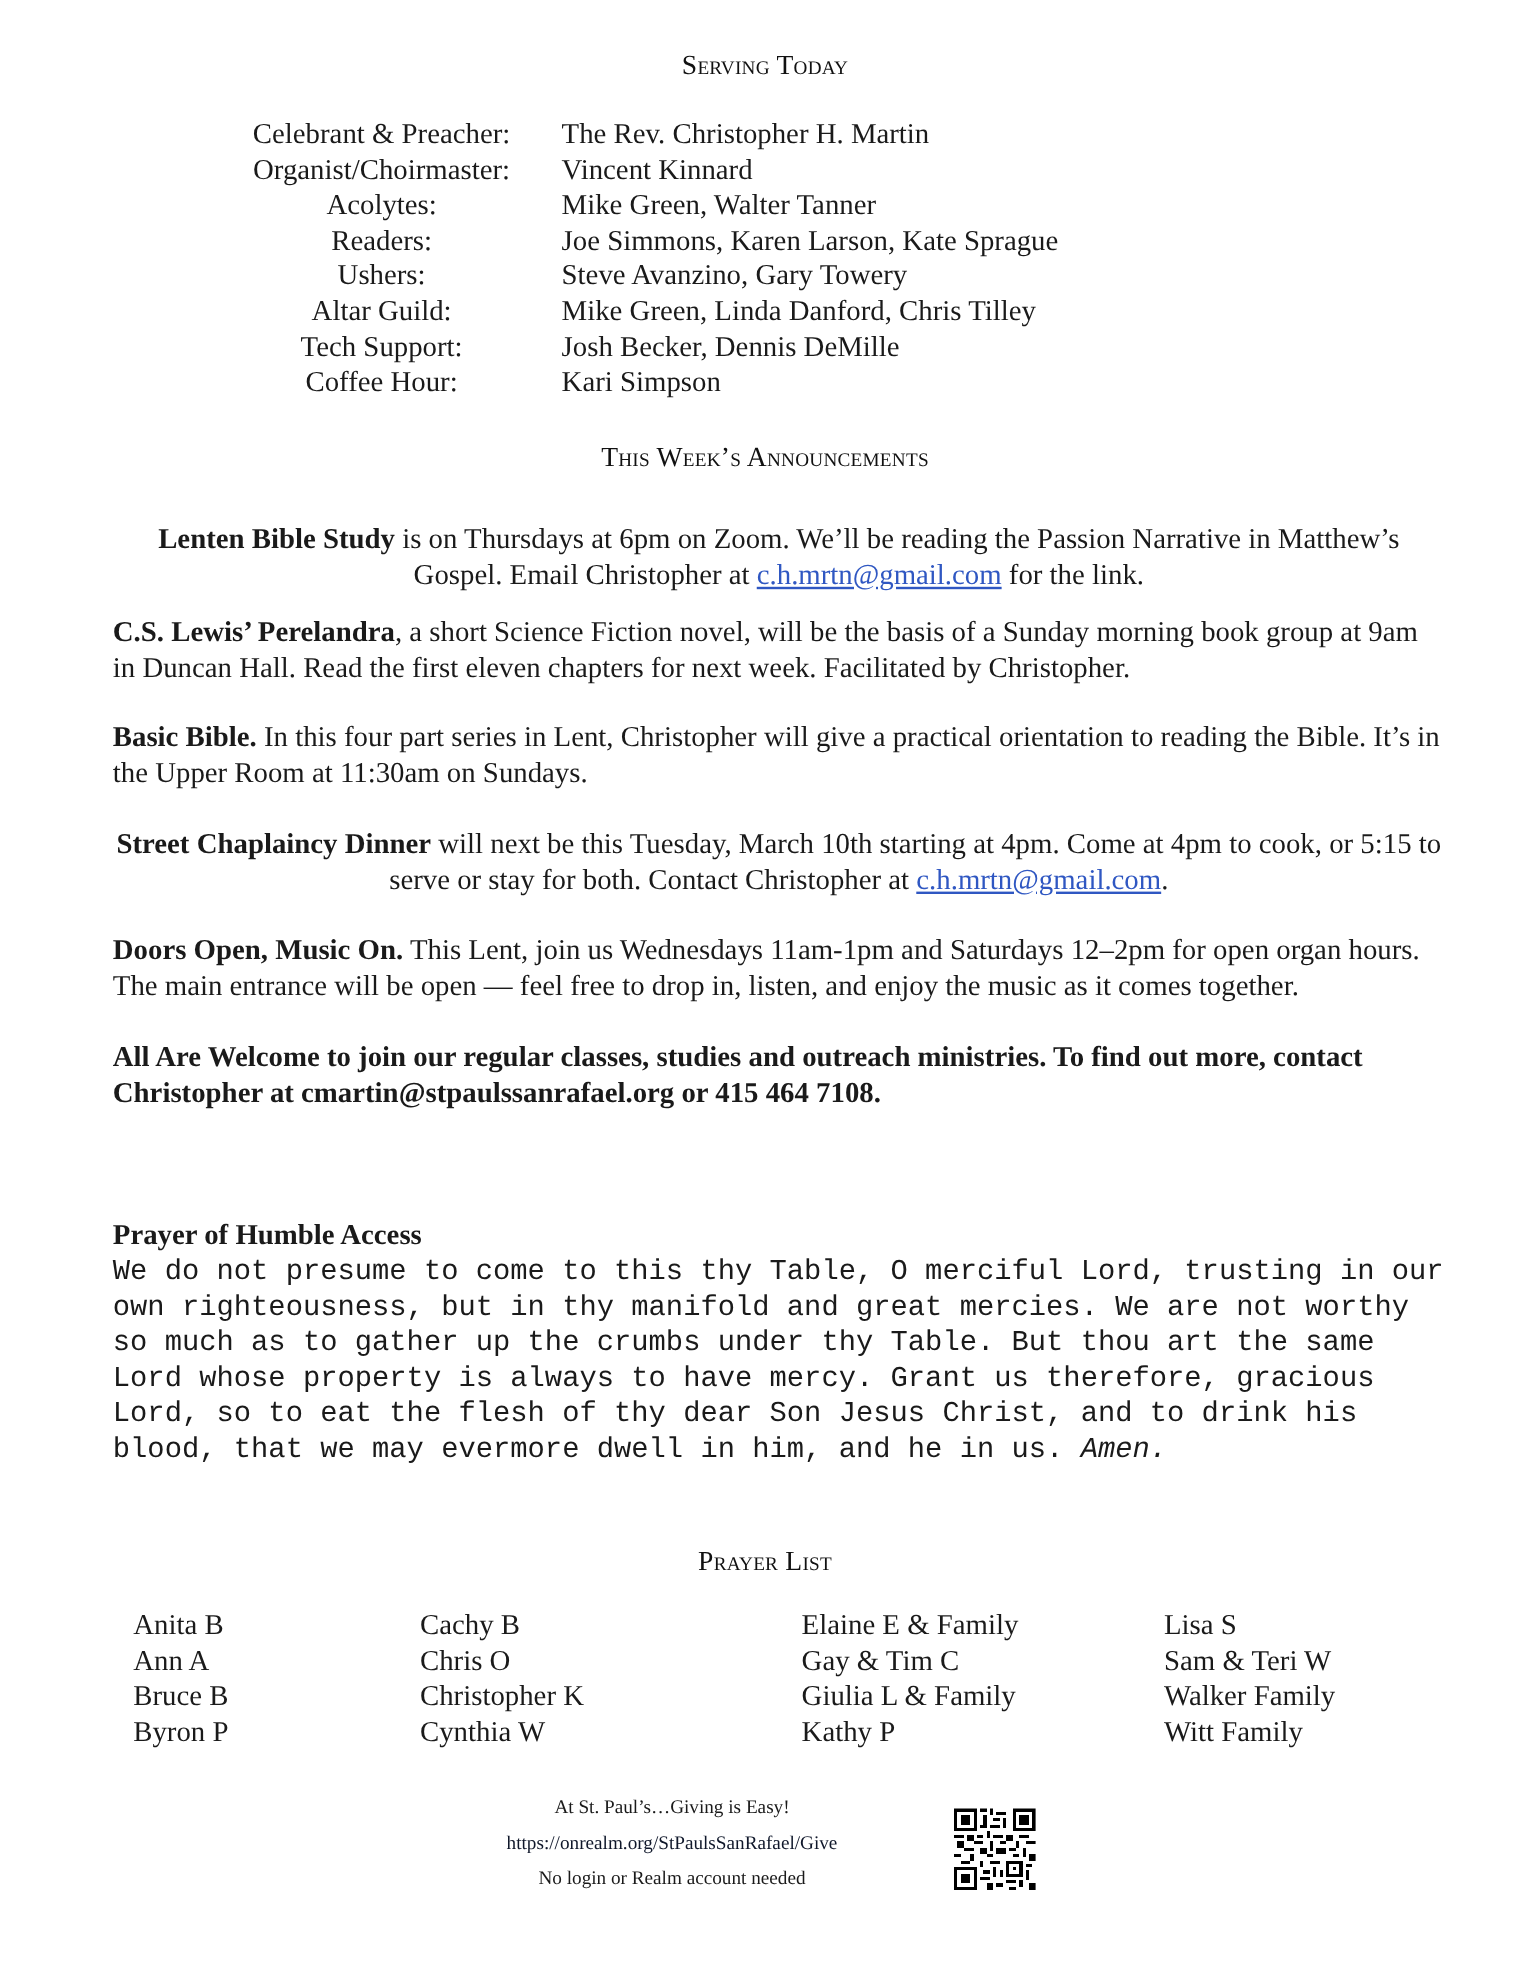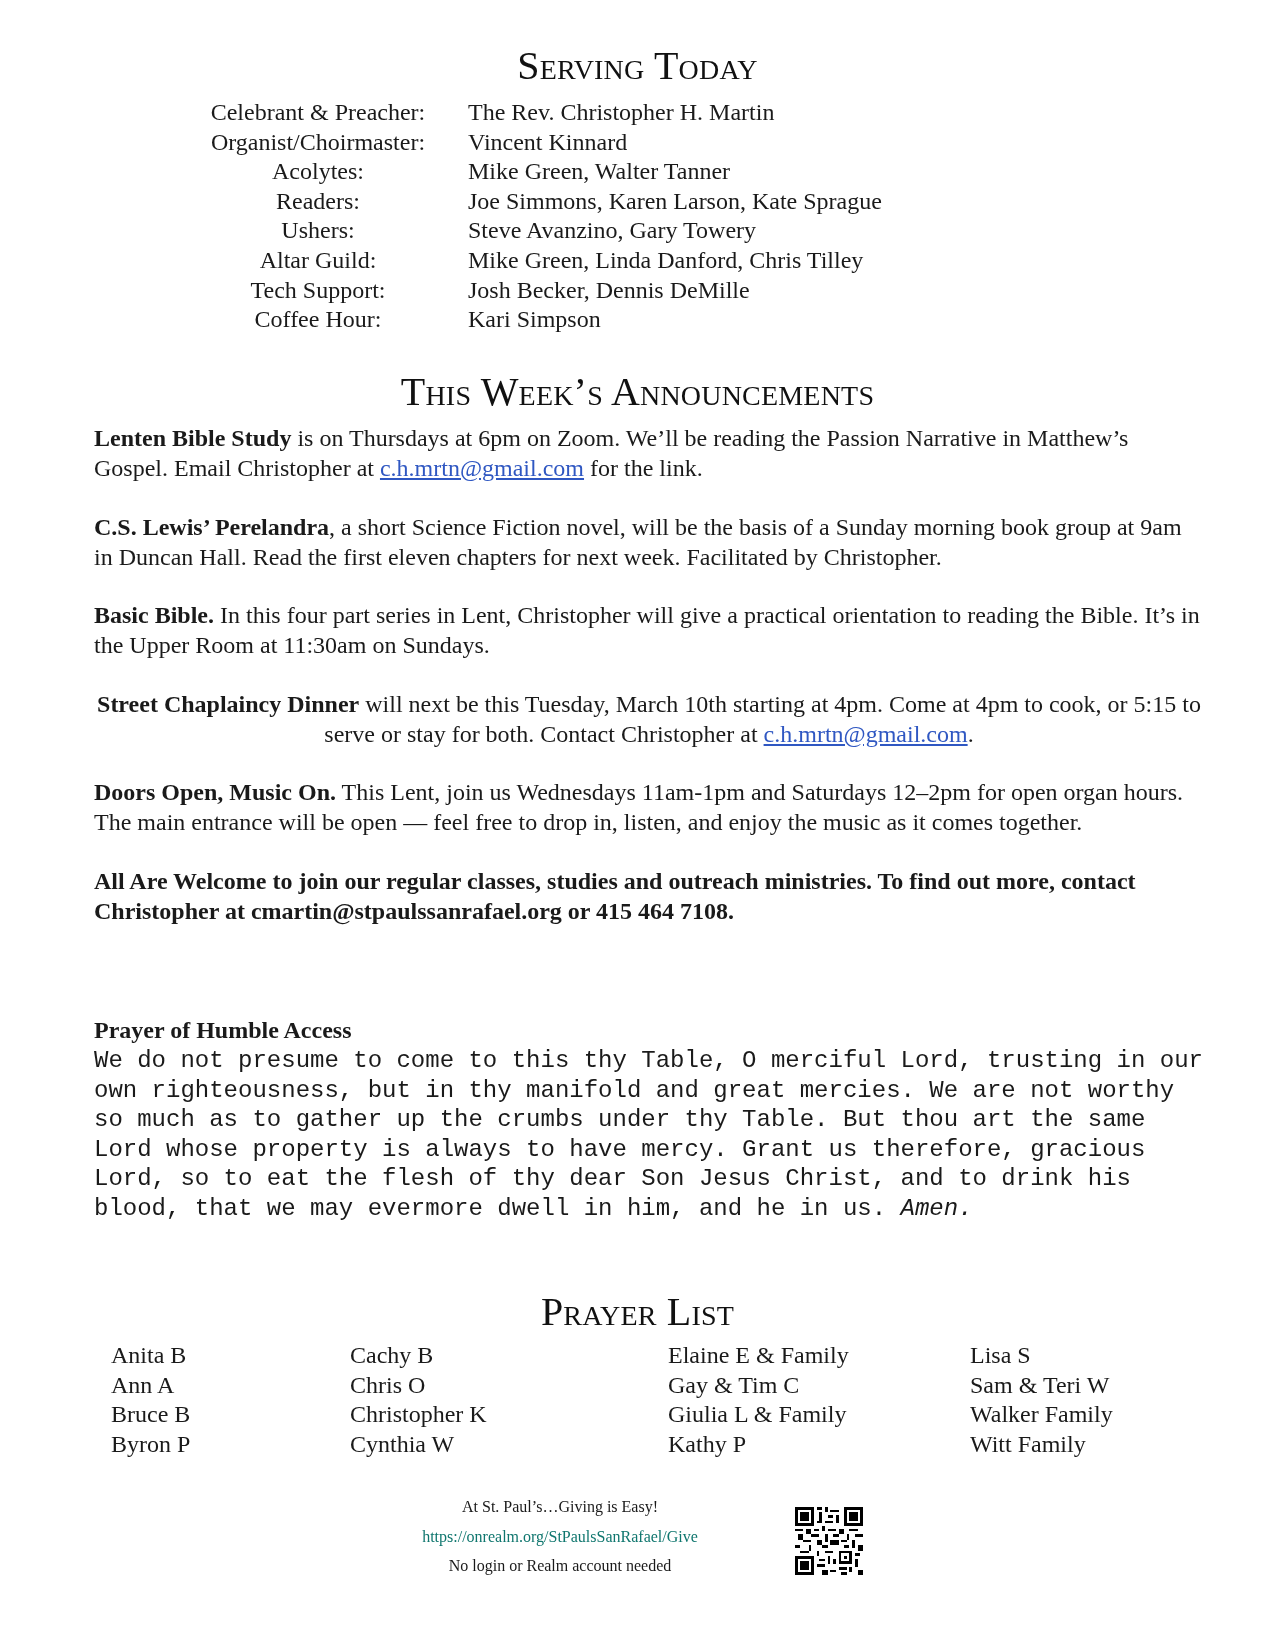--- a/index.html
+++ b/index.html
@@ -3,21 +3,21 @@
 <meta charset="utf-8">
 <style>
   html, body { margin: 0; padding: 0; background: #ffffff; }
   body {
     width: 1275px; height: 1650px; position: relative; overflow: hidden;
     font-family: "Liberation Serif", "DejaVu Serif", serif;
     color: #1a1a1a;
   }
   .heading {
     position: absolute; left: 0; width: 1275px; text-align: center;
-    font-size: 40px; font-variant: small-caps; letter-spacing: 0.2px;
+    font-size: 23px; font-variant: small-caps; letter-spacing: 0.2px;
     color: #111;
   }
   .serving {
     position: absolute; left: 168px; top: 98px;
     font-size: 24px; line-height: 29.6px;
   }
   .serving .row { display: flex; white-space: nowrap; text-align: center; }
   .serving .role { width: 300px; }
   .ann {
     position: absolute; left: 94px; width: 1110px;
@@ -36,21 +36,21 @@
   }
   .prayer-list {
     position: absolute; top: 1341px; left: 0; width: 1275px;
     font-size: 24px; line-height: 29.6px;
   }
   .plcol { position: absolute; top: 0; }
   .giving {
     position: absolute; left: 300px; width: 520px; top: 1492px;
     text-align: center; font-size: 16px; line-height: 29.6px;
   }
-  .giving .url { color: #0f766e; }
+  .giving .url { color: #0f172a; }
   .qr {
     position: absolute; left: 795px; top: 1507px; width: 68px; height: 68px;
   }
 </style>
 </head>
 <body>
 
 <div class="heading" style="top:42px;">Serving Today</div>
 
 <div class="serving">
@@ -83,21 +83,21 @@
       <span>Josh Becker, Dennis DeMille</span>
     </div>
   <div class="row">
       <span class="role">Coffee Hour:</span>
       <span>Kari Simpson</span>
     </div>
 </div>
 
 <div class="heading" style="top:368px;">This Week’s Announcements</div>
 
-<div class="ann" style="top:424px;">
+<div class="ann" style="top:436px;text-align:center;">
   <p><span class="bold">Lenten Bible Study</span><span> is on Thursdays at 6pm on Zoom. We’ll be reading the Passion Narrative in Matthew’s Gospel. Email Christopher at </span><a class="link">c.h.mrtn@gmail.com</a><span> for the link.</span></p>
 </div>
 
 <div class="ann" style="top:513px;">
   <p><span class="bold">C.S. Lewis’ Perelandra</span><span>, a short Science Fiction novel, will be the basis of a Sunday morning book group at 9am in Duncan Hall. Read the first eleven chapters for next week. Facilitated by Christopher.</span></p>
 </div>
 
 <div class="ann" style="top:601px;">
   <p><span class="bold">Basic Bible.</span><span> In this four part series in Lent, Christopher will give a practical orientation to reading the Bible. It’s in the Upper Room at 11:30am on Sundays.</span></p>
 </div>

